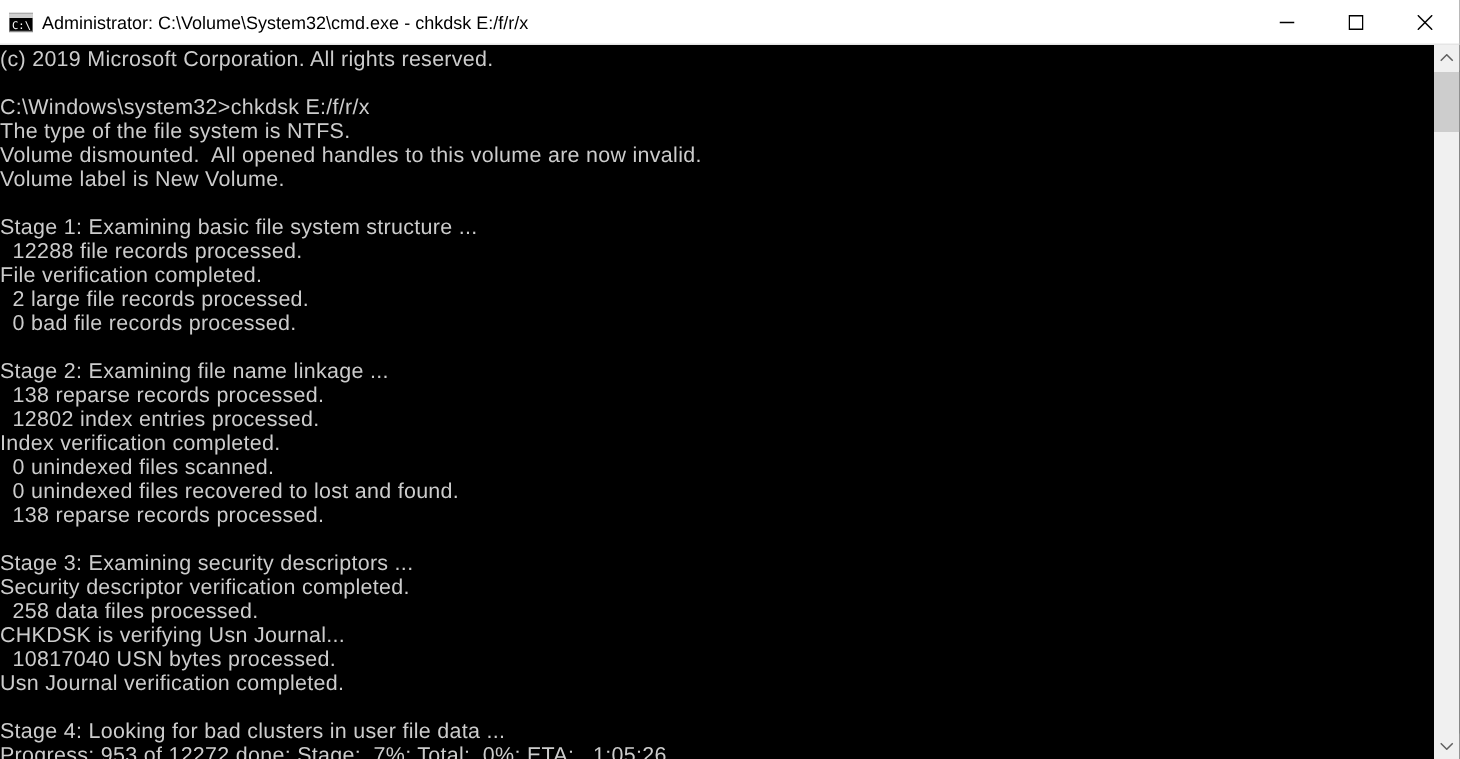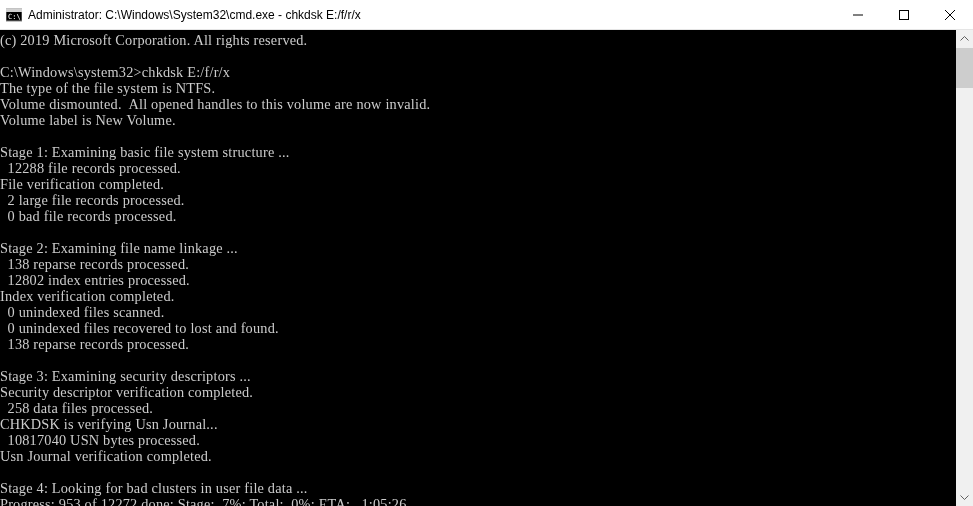--- a/index.html
+++ b/index.html
@@ -58,21 +58,21 @@
     .console-wrap {
       flex: 1;
       display: flex;
       background: #000000;
       overflow: hidden;
     }
     .console {
       flex: 1;
       background: #000000;
       padding: 2px 0 0 0;
-      font-family: Liberation Serif, serif;
+      font-family: Liberation Sans, sans-serif;
       font-size: 14.3px;
       line-height: 16px;
       color: #cccccc;
       white-space: pre;
       overflow: hidden;
       letter-spacing: 0.2px;
     }
     .console .line {
       white-space: pre;
     }
@@ -105,21 +105,21 @@
 
 <div class="window">
   <div class="titlebar">
     <span class="titlebar-icon">
       <svg width="16" height="16" viewBox="0 0 16 16">
         <rect x="0" y="2" width="16" height="12" fill="#000000" stroke="#888888" stroke-width="1"></rect>
         <rect x="0" y="2" width="16" height="3" fill="#d0d0d0"></rect>
         <text x="2" y="12" font-size="7" fill="#ffffff" font-family="monospace">C:\</text>
       </svg>
     </span>
-    <span class="titlebar-title">Administrator: C:\Windows\System32\cmd.exe - chkdsk  E:/f/r/x</span>
+    <span class="titlebar-title">Administrator: C:\Volume\System32\cmd.exe - chkdsk  E:/f/r/x</span>
     <div class="titlebar-buttons">
       <div class="titlebar-btn">
         <svg width="10" height="10" viewBox="0 0 10 10">
           <line x1="0" y1="5" x2="10" y2="5" stroke="#000000" stroke-width="1"></line>
         </svg>
       </div>
       <div class="titlebar-btn">
         <svg width="10" height="10" viewBox="0 0 10 10">
           <rect x="0.5" y="0.5" width="9" height="9" fill="none" stroke="#000000" stroke-width="1"></rect>
         </svg>

